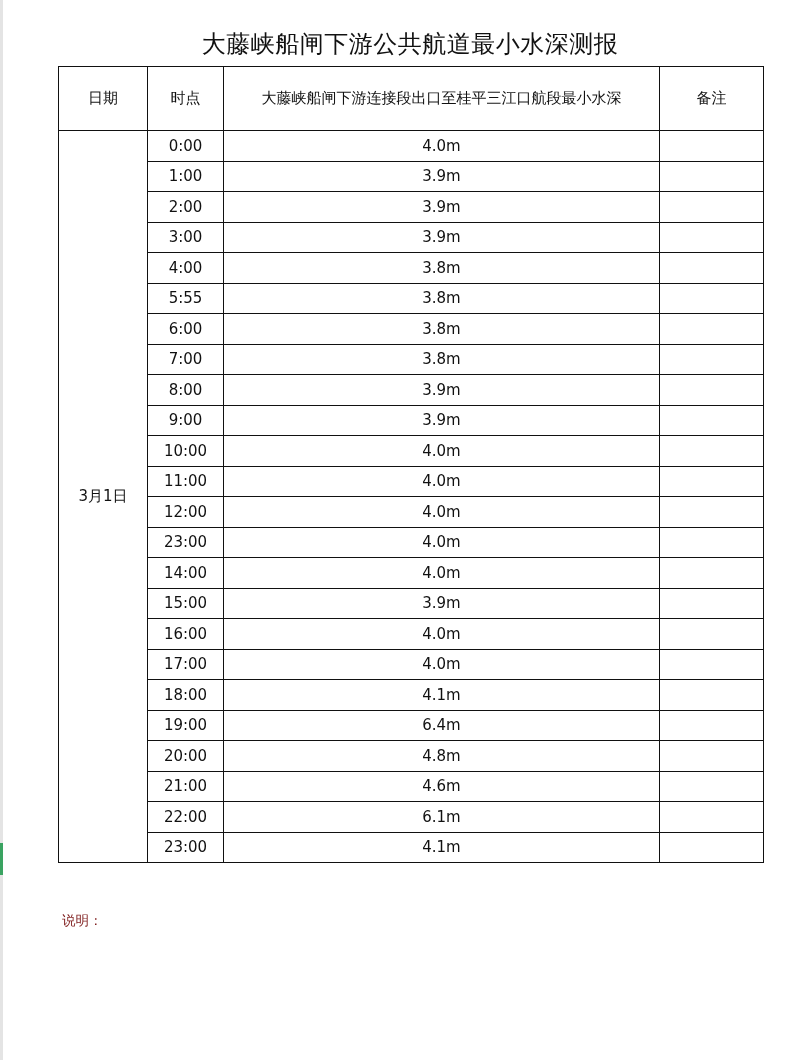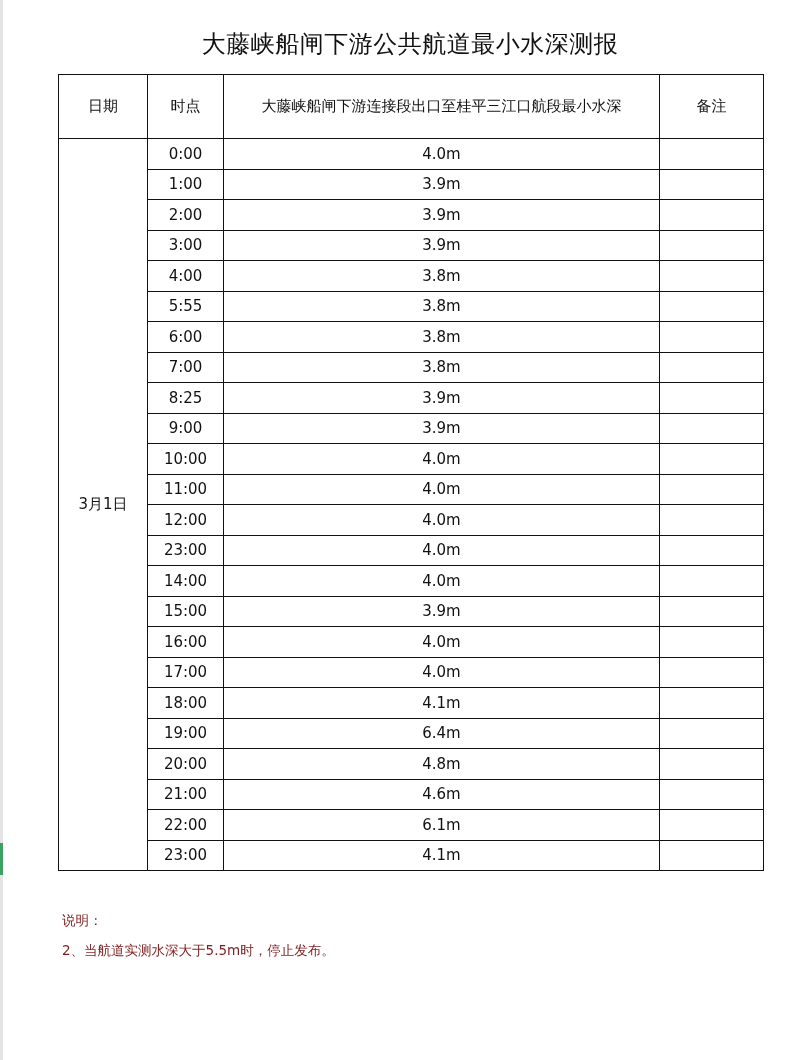--- a/index.html
+++ b/index.html
@@ -12,21 +12,21 @@
       position: absolute; left: 0; top: 0; width: 3px; height: 1060px; background: #e4e4e4;
     }
     .green-mark {
       position: absolute; left: 0; top: 843px; width: 3px; height: 32px; background: #3aa361;
     }
     .title {
       position: absolute; left: 0; top: 28px; width: 820px; text-align: center;
       font-size: 24px; letter-spacing: 0.5px; color: #111;
     }
     table.report {
-      position: absolute; left: 58px; top: 74px; border-collapse: collapse;
+      position: absolute; left: 58px; top: 66px; border-collapse: collapse;
       width: 705px; table-layout: fixed;
     }
     table.report td, table.report th {
       border: 1.5px solid #111; padding: 0; text-align: center; font-weight: normal;
       font-size: 15px;
     }
     table.report th { height: 63px; font-size: 15px; }
     table.report td { height: 29.5px; font-size: 15px; }
     col.c-date { width: 89px; }
     col.c-time { width: 76px; }
@@ -96,21 +96,21 @@
         <td>6:00</td>
         <td>3.8m</td>
         <td></td>
       </tr>
       <tr>
         <td>7:00</td>
         <td>3.8m</td>
         <td></td>
       </tr>
       <tr>
-        <td>8:25</td>
+        <td>8:00</td>
         <td>3.9m</td>
         <td></td>
       </tr>
       <tr>
         <td>9:00</td>
         <td>3.9m</td>
         <td></td>
       </tr>
       <tr>
         <td>10:00</td>
@@ -180,14 +180,13 @@
       <tr>
         <td>23:00</td>
         <td>4.1m</td>
         <td></td>
       </tr>
     </tbody>
 </table>
 
 <div class="notes">
   <div>说明：</div>
-  <div>2、当航道实测水深大于5.5m时，停止发布。</div>
 </div>
 
 </body></html>

